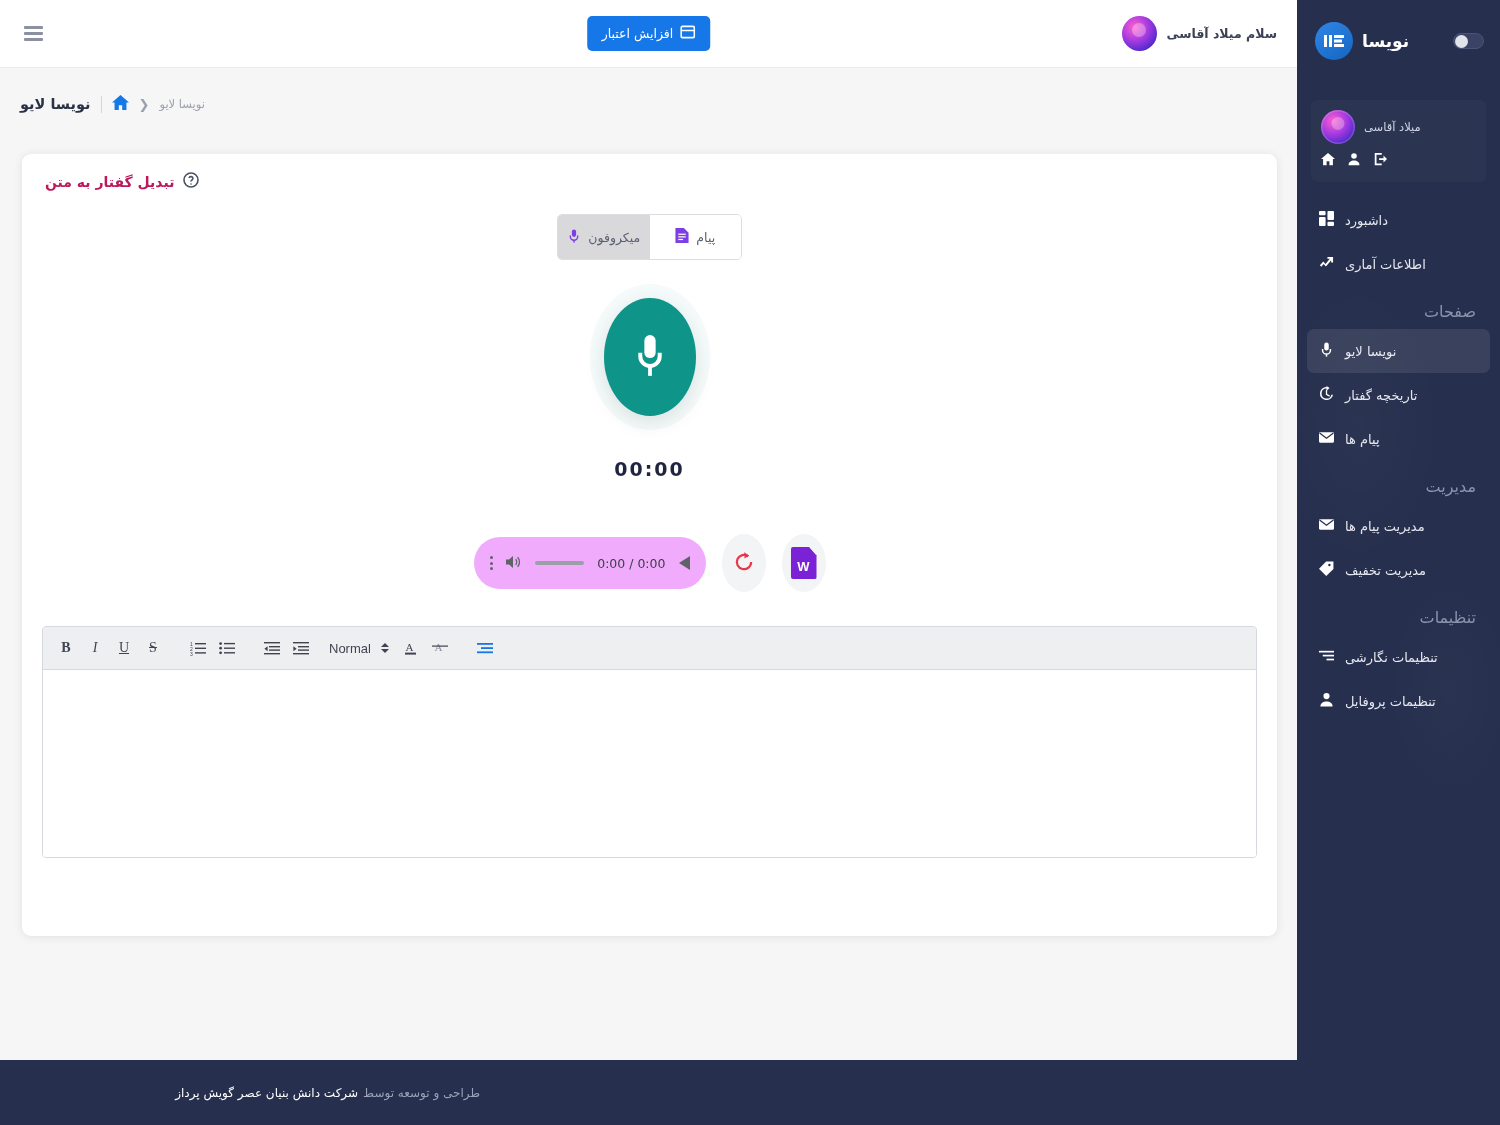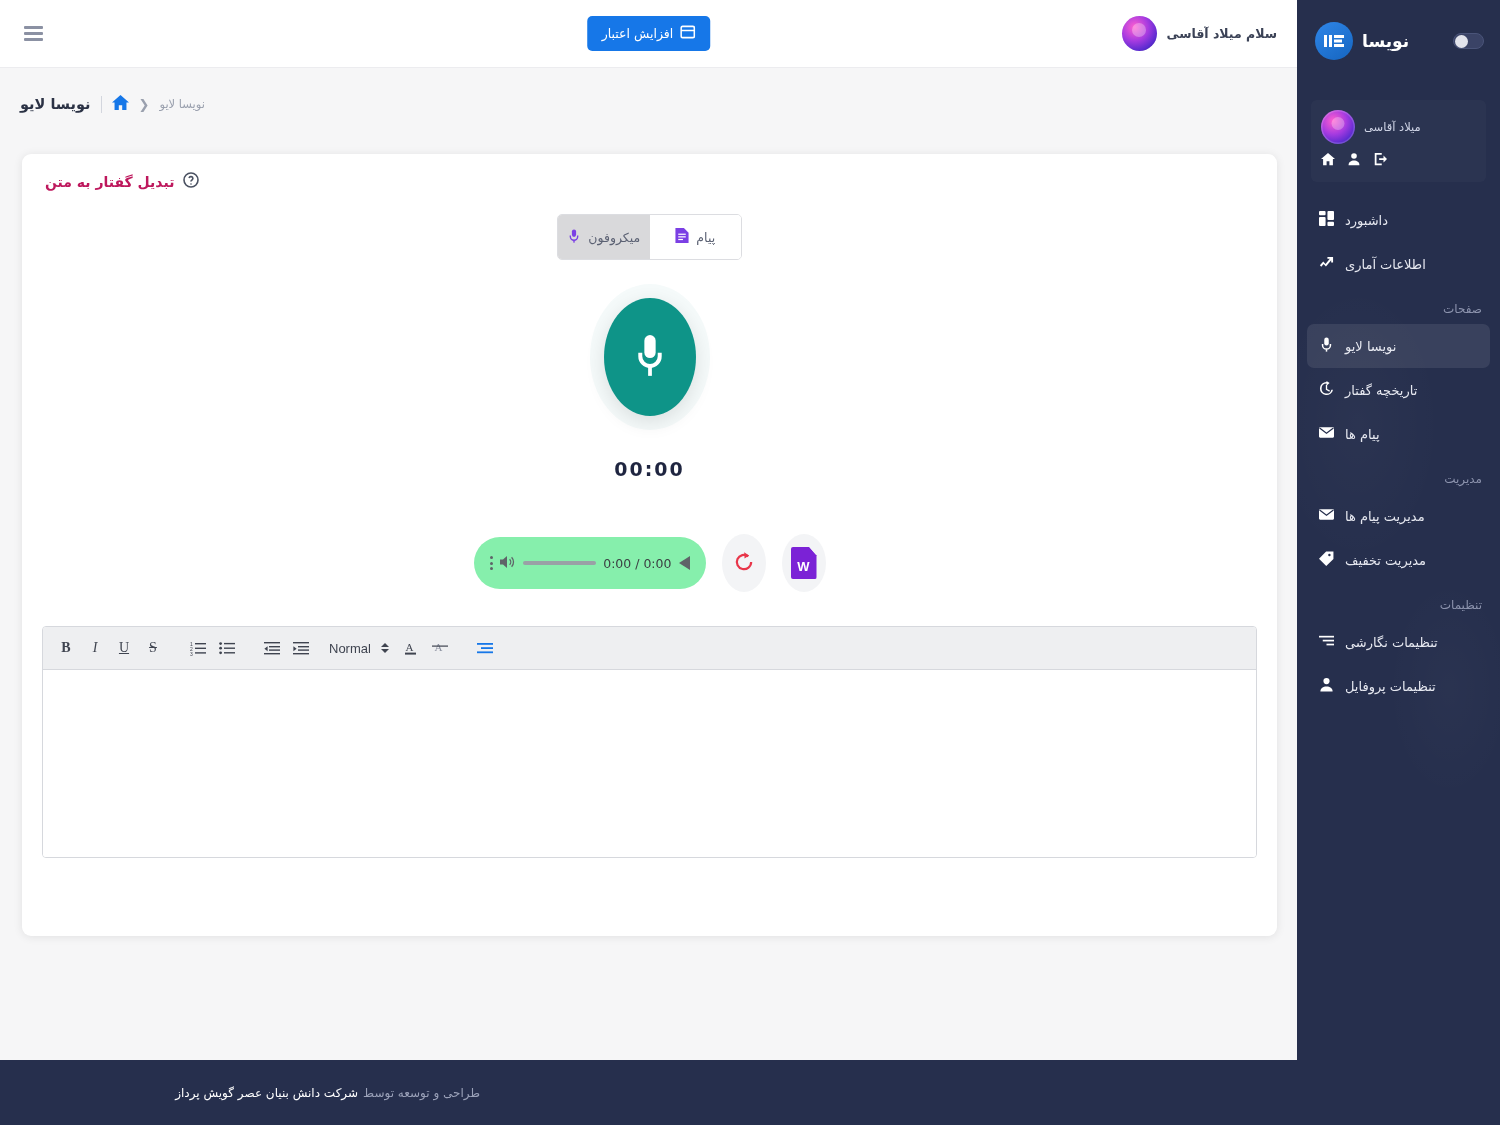--- a/index.html
+++ b/index.html
@@ -58,21 +58,21 @@
     transform: translateX(-50%);
     width: 13px; height: 13px; border-radius: 50%;
     background: rgba(255,255,255,.28);
   }
   .profile-name { color: #cfd4e6; font-size: 11.5px; }
   .profile-icons { display: flex; gap: 12px; margin-top: 7px; margin-right: 4px; }
   .profile-icons svg { fill: #fff; }
 
   .nav { margin-top: 16px; }
   .nav-section {
-    color: #8c93ad; font-size: 12px; padding: 16px 18px 8px;
+    color: #8c93ad; font-size: 16px; padding: 16px 24px 8px;
     text-align: right;
   }
   .nav-item {
     display: flex; flex-direction: row-reverse; align-items: center;
     justify-content: flex-start; gap: 11px;
     margin: 0 10px; padding: 13px 10px 13px 12px;
     border-radius: 7px; cursor: pointer;
   }
   .nav-item span { color: #e6e8f0; font-size: 13px; white-space: nowrap; }
   .nav-item svg { fill: #fff; flex: none; }
@@ -165,22 +165,22 @@
     text-align: center; margin-top: 42px;
     font-size: 19px; font-weight: bold; color: #1f2540; letter-spacing: 2px;
     font-family: "DejaVu Sans", sans-serif;
   }
 
   .player-row {
     display: flex; flex-direction: row-reverse; align-items: center;
     justify-content: center; gap: 16px; margin-top: 54px;
   }
   .audio {
-    width: 232px; height: 52px; background: #86efac; border-radius: 26px;
-    display: flex; align-items: center; gap: 7px; padding: 0 16px;
+    width: 232px; height: 52px; background: #f0abfc; border-radius: 26px;
+    display: flex; align-items: center; gap: 13px; padding: 0 16px;
   }
   .audio .play { width: 0; height: 0; border-top: 7px solid transparent; border-bottom: 7px solid transparent; border-right: 11px solid #5f6368; }
   .audio .tm { font-size: 12.5px; color: #3c4043; font-family: "DejaVu Sans", sans-serif; direction: ltr; }
   .audio .bar { flex: 1; height: 3.5px; background: #9aa0a6; border-radius: 2px; }
   .audio svg { fill: #5f6368; }
   .audio .dots { display: flex; flex-direction: column; gap: 2.5px; }
   .audio .dots i { width: 3px; height: 3px; border-radius: 50%; background: #5f6368; display: block; }
 
   .round-btn {
     width: 44px; height: 58px; border-radius: 50%;

